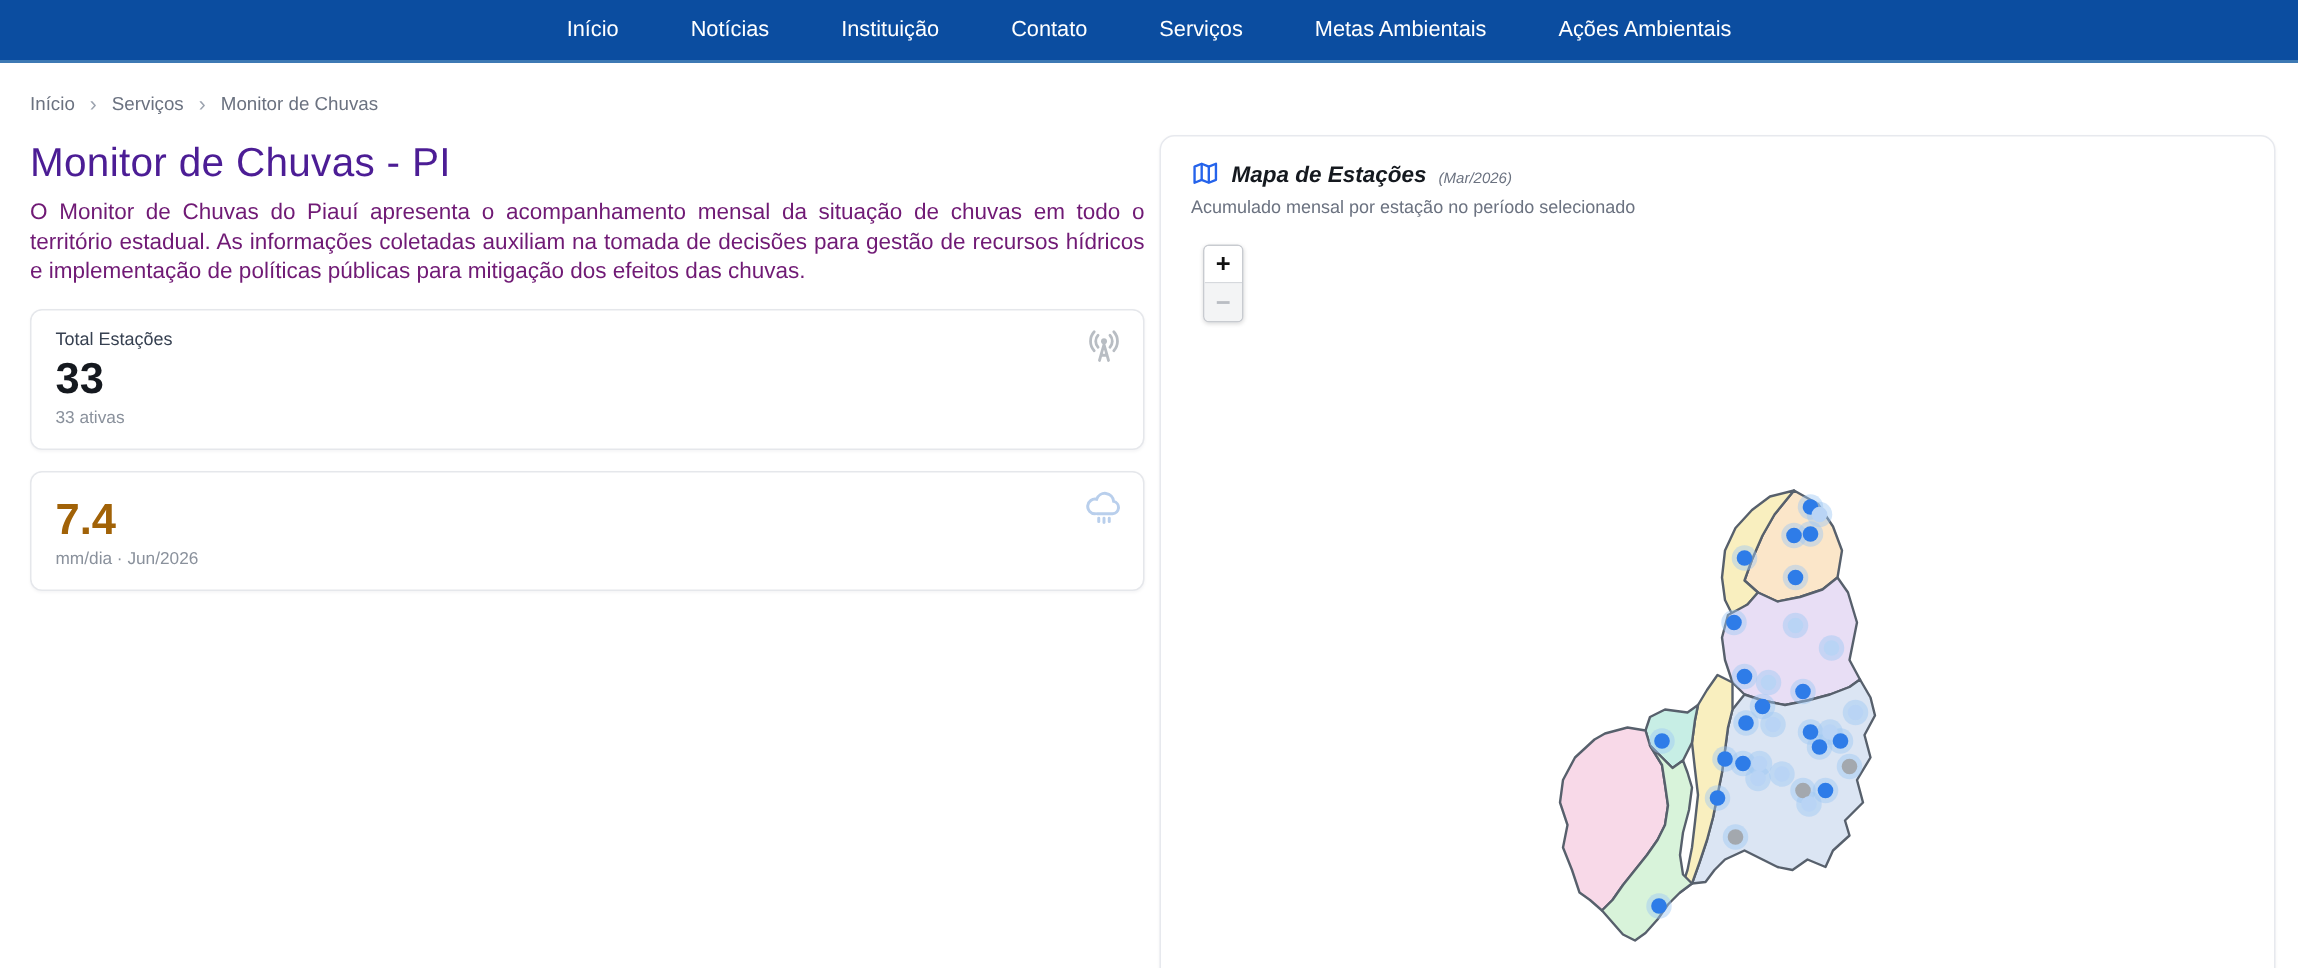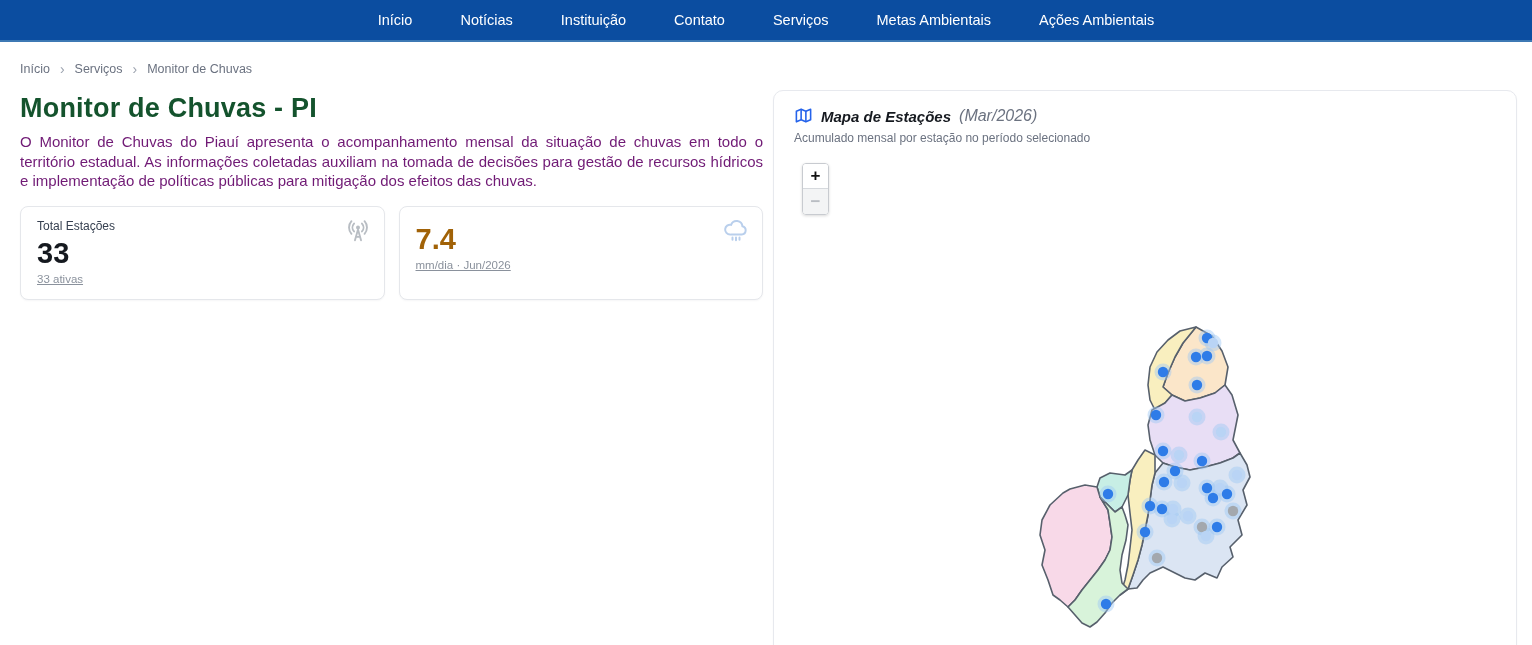--- a/index.html
+++ b/index.html
@@ -12,41 +12,41 @@
   .nav-item { color:#fff; font-size:14.5px; cursor:pointer; white-space:nowrap; }
 
   
   .breadcrumb { padding:19px 0 0 20px; font-size:12.5px; color:#6b7280;
                 display:flex; align-items:center; gap:10px; }
   .crumb { cursor:pointer; }
   .crumb-sep { color:#9ca3af; font-size:14px; }
 
   
   .left-col { position:absolute; left:0; top:84px; width:773px; padding:0 10px 0 20px; }
-  .page-title { font-size:27px; font-weight:700; color:#14532d; margin-top:9px; letter-spacing:.2px; }
+  .page-title { font-size:27px; font-weight:400; color:#4c1d95; margin-top:9px; letter-spacing:.2px; }
   .page-desc { margin-top:8px; width:743px; font-size:15px; line-height:19.5px;
                color:#701a75; text-align:justify; }
-  .stat-row { display:flex; gap:14px; margin-top:15px; width:743px; }
+  .stat-row { display:flex; gap:14px; margin-top:15px; width:743px;flex-direction:column; }
   .stat-card { flex:1; background:#fff; border:1px solid #e5e7eb; border-radius:8px;
                padding:12px 16px 14px; position:relative;
                box-shadow:0 1px 2px rgba(16,24,40,.04); }
   .stat-label { font-size:12px; color:#374151; }
   .stat-value { font-size:29px; font-weight:700; color:#15191f; margin-top:4px; }
   .stat-value.blue { color:#a16207; }
-  .stat-sub { font-size:11.5px; color:#8a919c; margin-top:3px;text-decoration:underline; }
+  .stat-sub { font-size:11.5px; color:#8a919c; margin-top:3px; }
   .stat-icon { position:absolute; top:10px; right:12px; }
 
   
   .map-panel { position:absolute; left:773px; top:90px; width:744px; height:700px;
                background:#fff; border:1px solid #e7e9ee; border-radius:10px;
                box-shadow:0 1px 2px rgba(16,24,40,.04); }
   .map-header { padding:15px 20px 0 20px; }
   .map-title-row { display:flex; align-items:flex-end; gap:8px;font-style:italic; }
   .map-title { font-size:15px; font-weight:700; color:#15191f; }
-  .map-period { font-size:16px; color:#6b7280; }
+  .map-period { font-size:10px; color:#6b7280; }
   .map-subtitle { font-size:12px; color:#6b7280; margin-top:6px; }
   .map-stage { position:relative; height:620px; margin-top:4px; }
 
   .zoom-ctl { position:absolute; left:28px; top:14px; width:27px;
               border:1px solid #c8cbd0; border-radius:4px; overflow:hidden;
               box-shadow:0 1px 3px rgba(0,0,0,.15); }
   .zoom-btn { width:100%; height:25px; display:flex; align-items:center; justify-content:center;
               font-size:17px; font-weight:700; cursor:pointer; user-select:none; }
   .zoom-in  { background:#fff; color:#111; border-bottom:1px solid #d6d9dd; }
   .zoom-out { background:#f3f4f5; color:#b9bdc3; }

